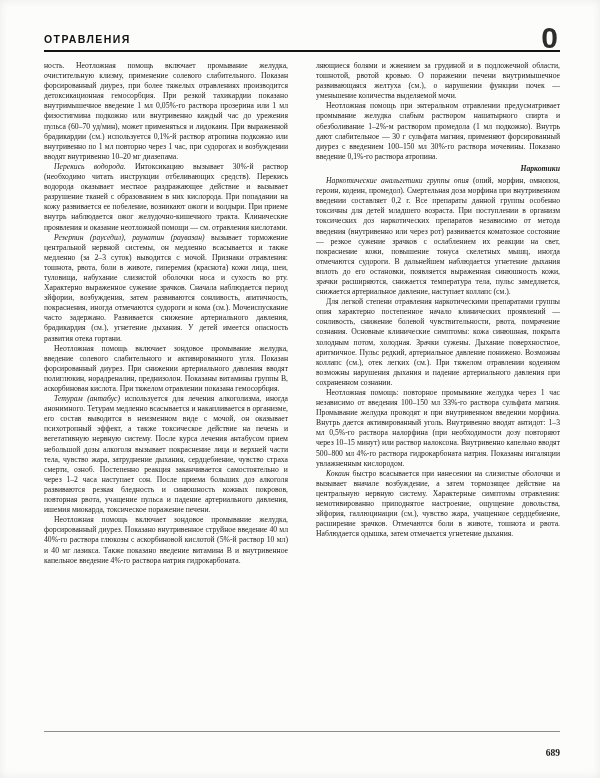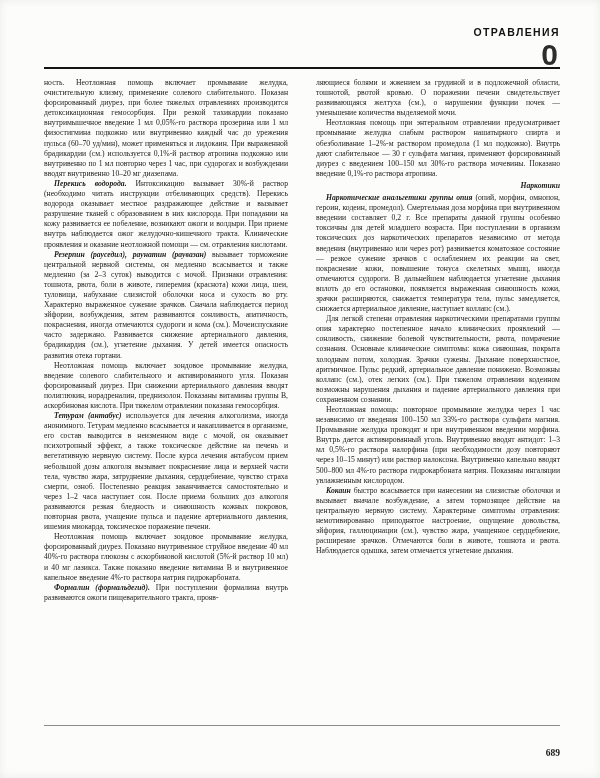--- a/index.html
+++ b/index.html
@@ -4,40 +4,40 @@
 <style>
   *{margin:0;padding:0;box-sizing:border-box}
   html,body{width:600px;height:778px;overflow:hidden}
   body{background:#e7e7e3;font-family:"Liberation Serif",serif;}
   .page{
     width:600px;height:778px;background:#fcfcfa;
     padding:26px 40px 18px 44px;
     display:flex;flex-direction:column;
     box-shadow:inset 0 0 10px rgba(0,0,0,0.07);
   }
-  .header{display:flex;justify-content:space-between;align-items:flex-end;flex-direction:column;}
+  .header{display:flex;justify-content:space-between;align-items:flex-end;}
   .section-title{
     font-family:"Liberation Sans",sans-serif;font-weight:bold;
     font-size:10.5px;letter-spacing:1.4px;color:#121212;padding-bottom:5px;
   }
   .chapter-mark{
     font-family:"Liberation Sans",sans-serif;font-weight:bold;
     font-size:30px;line-height:24px;color:#2d2d2d;padding-right:2px;
   }
   .header-rule{border-bottom:2px solid #141414;}
   .columns{flex:1;display:flex;gap:28px;margin-top:9px;overflow:hidden;}
   .col{
     flex:1;text-align:justify;font-size:7.7px;line-height:10.1px;
     color:#1b1b1b;hyphens:auto;-webkit-hyphens:auto;
   }
   .para{text-indent:10px;}
   .para.noindent{text-indent:0;}
-  .lead{font-weight:bold;font-style:italic;}
+  .lead{font-weight:normal;font-style:italic;}
   .subheading{text-align:right;font-weight:bold;font-style:italic;margin:2px 0 2px 0;text-indent:0;}
-  .footer{border-top:1px solid #8d8d8a;margin-top:4px;padding-top:16px;text-align:right;}
+  .footer{border-top:1px solid #8d8d8a;margin-top:4px;padding-top:10px;text-align:right;}
   .page-number{font-weight:bold;font-size:9.5px;color:#161616;}
 </style>
 </head>
 <body>
 
 <div class="page">
 
   <div class="header">
     <span class="section-title">ОТРАВЛЕНИЯ</span>
     <span class="chapter-mark">0</span>
@@ -45,24 +45,23 @@
   <div class="header-rule"></div>
 
   <div class="columns">
     <div class="col" id="col-left">
         <p class="para noindent">ность. Неотложная помощь включает промывание желудка, очистительную клизму, применение солевого слабительного. Показан форсированный диурез, при более тяжелых отравлениях производится детоксикационная гемосорбция. При резкой тахикардии показано внутримышечное введение 1 мл 0,05%-го раствора прозерина или 1 мл физостигмина подкожно или внутривенно каждый час до урежения пульса (60–70 уд/мин), может применяться и лидокаин. При выраженной брадикардии (см.) используется 0,1%-й раствор атропина подкожно или внутривенно по 1 мл повторно через 1 час, при судорогах и возбуждении вводят внутривенно 10–20 мг диазепама.</p>
         <p class="para"><span class="lead">Перекись водорода. </span>Интоксикацию вызывает 30%-й раствор (необходимо читать инструкции отбеливающих средств). Перекись водорода оказывает местное раздражающее действие и вызывает разрушение тканей с образованием в них кислорода. При попадании на кожу развивается ее побеление, возникают ожоги и волдыри. При приеме внутрь наблюдается ожог желудочно-кишечного тракта. Клинические проявления и оказание неотложной помощи — см. отравления кислотами.</p>
         <p class="para"><span class="lead">Резерпин (рауседил), раунатин (раувазан) </span>вызывает торможение центральной нервной системы, он медленно всасывается и также медленно (за 2–3 суток) выводится с мочой. Признаки отравления: тошнота, рвота, боли в животе, гиперемия (краснота) кожи лица, шеи, туловища, набухание слизистой оболочки носа и сухость во рту. Характерно выраженное сужение зрачков. Сначала наблюдается период эйфории, возбуждения, затем развиваются сонливость, апатичность, покраснения, иногда отмечаются судороги и кома (см.). Мочеиспускание часто задержано. Развивается снижение артериального давления, брадикардия (см.), угнетение дыхания. У детей имеется опасность развития отека гортани.</p>
         <p class="para">Неотложная помощь включает зондовое промывание желудка, введение солевого слабительного и активированного угля. Показан форсированный диурез. При снижении артериального давления вводят полиглюкин, норадреналин, преднизолон. Показаны витамины группы В, аскорбиновая кислота. При тяжелом отравлении показана гемосорбция.</p>
         <p class="para"><span class="lead">Тетурам (антабус) </span>используется для лечения алкоголизма, иногда анонимного. Тетурам медленно всасывается и накапливается в организме, его состав выводится в неизменном виде с мочой, он оказывает психотропный эффект, а также токсическое действие на печень и вегетативную нервную систему. После курса лечения антабусом прием небольшой дозы алкоголя вызывает покраснение лица и верхней части тела, чувство жара, затруднение дыхания, сердцебиение, чувство страха смерти, озноб. Постепенно реакция заканчивается самостоятельно и через 1–2 часа наступает сон. После приема больших доз алкоголя развиваются резкая бледность и синюшность кожных покровов, повторная рвота, учащение пульса и падение артериального давления, ишемия миокарда, токсическое поражение печени.</p>
         <p class="para">Неотложная помощь включает зондовое промывание желудка, форсированный диурез. Показано внутривенное струйное введение 40 мл 40%-го раствора глюкозы с аскорбиновой кислотой (5%-й раствор 10 мл) и 40 мг лазикса. Также показано введение витамина В и внутривенное капельное введение 4%-го раствора натрия гидрокарбоната.</p>
-        <p class="para"><span class="lead">Формалин (формальдегид). </span>При поступлении формалина внутрь развиваются ожоги пищеварительного тракта, прояв-</p>
       </div>
     <div class="col" id="col-right">
-        <p class="para noindent">ляющиеся болями и жжением за грудиной и в подложечной области, тошнотой, рвотой кровью. О поражении печени свидетельствует развивающаяся желтуха (см.), о нарушении функции почек — уменьшение количества выделяемой мочи.</p>
+        <p class="para noindent">ляющиеся болями и жжением за грудиной и в подложечной области, тошнотой, рвотой кровью. О поражении печени внутримышечное развивающаяся желтуха (см.), о нарушении функции почек — уменьшение количества выделяемой мочи.</p>
         <p class="para">Неотложная помощь при энтеральном отравлении предусматривает промывание желудка слабым раствором нашатырного спирта и обезболивание 1–2%-м раствором промедола (1 мл подкожно). Внутрь дают слабительное — 30 г сульфата магния, применяют форсированный диурез с введением 100–150 мл 30%-го раствора мочевины. Показано введение 0,1%-го раствора атропина.</p>
         <p class="subheading">Наркотики</p>
         <p class="para"><span class="lead">Наркотические анальгетики группы опия </span>(опий, морфин, омнопон, героин, кодеин, промедол). Смертельная доза морфина при внутривенном введении составляет 0,2 г. Все препараты данной группы особенно токсичны для детей младшего возраста. При поступлении в организм токсических доз наркотических препаратов независимо от метода введения (внутривенно или через рот) развивается коматозное состояние — резкое сужение зрачков с ослаблением их реакции на свет, покраснение кожи, повышение тонуса скелетных мышц, иногда отмечаются судороги. В дальнейшем наблюдается угнетение дыхания вплоть до его остановки, появляется выраженная синюшность кожи, зрачки расширяются, снижается температура тела, пульс замедляется, снижается артериальное давление, наступает коллапс (см.).</p>
         <p class="para">Для легкой степени отравления наркотическими препаратами группы опия характерно постепенное начало клинических проявлений — сонливость, снижение болевой чувствительности, рвота, помрачение сознания. Основные клинические симптомы: кожа синюшная, покрыта холодным потом, холодная. Зрачки сужены. Дыхание поверхностное, аритмичное. Пульс редкий, артериальное давление понижено. Возможны коллапс (см.), отек легких (см.). При тяжелом отравлении кодеином возможны нарушения дыхания и падение артериального давления при сохраненном сознании.</p>
         <p class="para">Неотложная помощь: повторное промывание желудка через 1 час независимо от введения 100–150 мл 33%-го раствора сульфата магния. Промывание желудка проводят и при внутривенном введении морфина. Внутрь дается активированный уголь. Внутривенно вводят антидот: 1–3 мл 0,5%-го раствора налорфина (при необходимости дозу повторяют через 10–15 минут) или раствор налоксона. Внутривенно капельно вводят 500–800 мл 4%-го раствора гидрокарбоната натрия. Показаны ингаляции увлажненным кислородом.</p>
         <p class="para"><span class="lead">Кокаин </span>быстро всасывается при нанесении на слизистые оболочки и вызывает вначале возбуждение, а затем тормозящее действие на центральную нервную систему. Характерные симптомы отравления: немотивированно приподнятое настроение, ощущение довольства, эйфория, галлюцинации (см.), чувство жара, учащенное сердцебиение, расширение зрачков. Отмечаются боли в животе, тошнота и рвота. Наблюдается одышка, затем отмечается угнетение дыхания.</p>
       </div>
   </div>
 
   <div class="footer">

